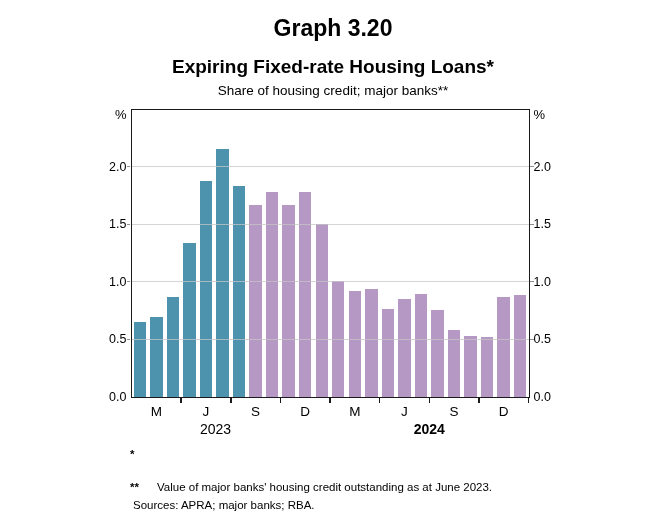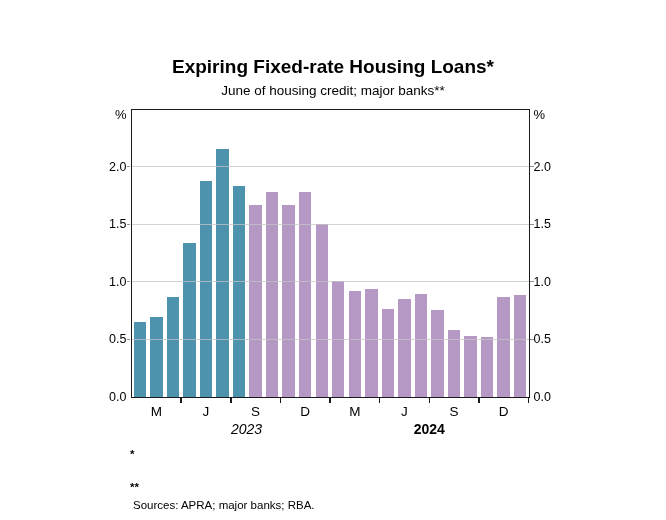--- a/index.html
+++ b/index.html
@@ -32,22 +32,23 @@
   .pct.right{left:calc(100% + 5px);text-align:left;}
   .fn-marker{position:absolute;left:130px;font-size:11.5px;font-weight:bold;line-height:15px;}
   .fn-text{position:absolute;left:157px;width:376px;font-size:11.5px;line-height:15px;}
   .sources{position:absolute;left:133px;top:498px;font-size:11.5px;line-height:15px;}
 </style>
 </head>
 <body>
 
 <div id="canvas">
 
+  <div class="graph-number">Graph 3.20</div>
   <div class="chart-title">Expiring Fixed-rate Housing Loans*</div>
-  <div class="chart-subtitle">June of housing credit; major banks**</div>
+  <div class="chart-subtitle">Share of housing credit; major banks**</div>
 
   <div id="plot">
     <div class="pct left">%</div>
     <div class="pct right">%</div>
   <div class="bar" style="left: 2.07083px; width: 12.4px; height: 74.62px; background: rgb(77, 147, 174);"></div>
       <div class="bar" style="left: 18.6125px; width: 12.4px; height: 79.212px; background: rgb(77, 147, 174);"></div>
       <div class="bar" style="left: 35.1542px; width: 12.4px; height: 99.876px; background: rgb(77, 147, 174);"></div>
       <div class="bar" style="left: 51.6958px; width: 12.4px; height: 153.832px; background: rgb(77, 147, 174);"></div>
       <div class="bar" style="left: 68.2375px; width: 12.4px; height: 215.824px; background: rgb(77, 147, 174);"></div>
       <div class="bar" style="left: 84.7792px; width: 12.4px; height: 247.968px; background: rgb(77, 147, 174);"></div>
@@ -100,21 +101,22 @@
       <div class="xtick" style="left: 346.625px;"></div>
       <div class="xtick" style="left: 396.25px;"></div>
       <div class="xlab" style="left: 13.8125px;">M</div>
       <div class="xlab" style="left: 63.4375px;">J</div>
       <div class="xlab" style="left: 113.062px;">S</div>
       <div class="xlab" style="left: 162.688px;">D</div>
       <div class="xlab" style="left: 212.312px;">M</div>
       <div class="xlab" style="left: 261.938px;">J</div>
       <div class="xlab" style="left: 311.562px;">S</div>
       <div class="xlab" style="left: 361.188px;">D</div>
-      <div class="yearlab" style="left: 93px; font-style: italic;">2023</div>
+      <div class="yearlab" style="left: 62px;">2023</div>
       <div class="yearlab" style="left: 275.75px; font-weight: bold;">2024</div>
     </div>
 
   <div class="fn-marker" style="top:447px">*</div>
   <div class="fn-marker" style="top:480px">**</div>
+  <div class="fn-text" style="top:480px">Value of major banks' housing credit outstanding as at June 2023.</div>
   <div class="sources">Sources: APRA; major banks; RBA.</div>
 
 </div>
 
 </body></html>

